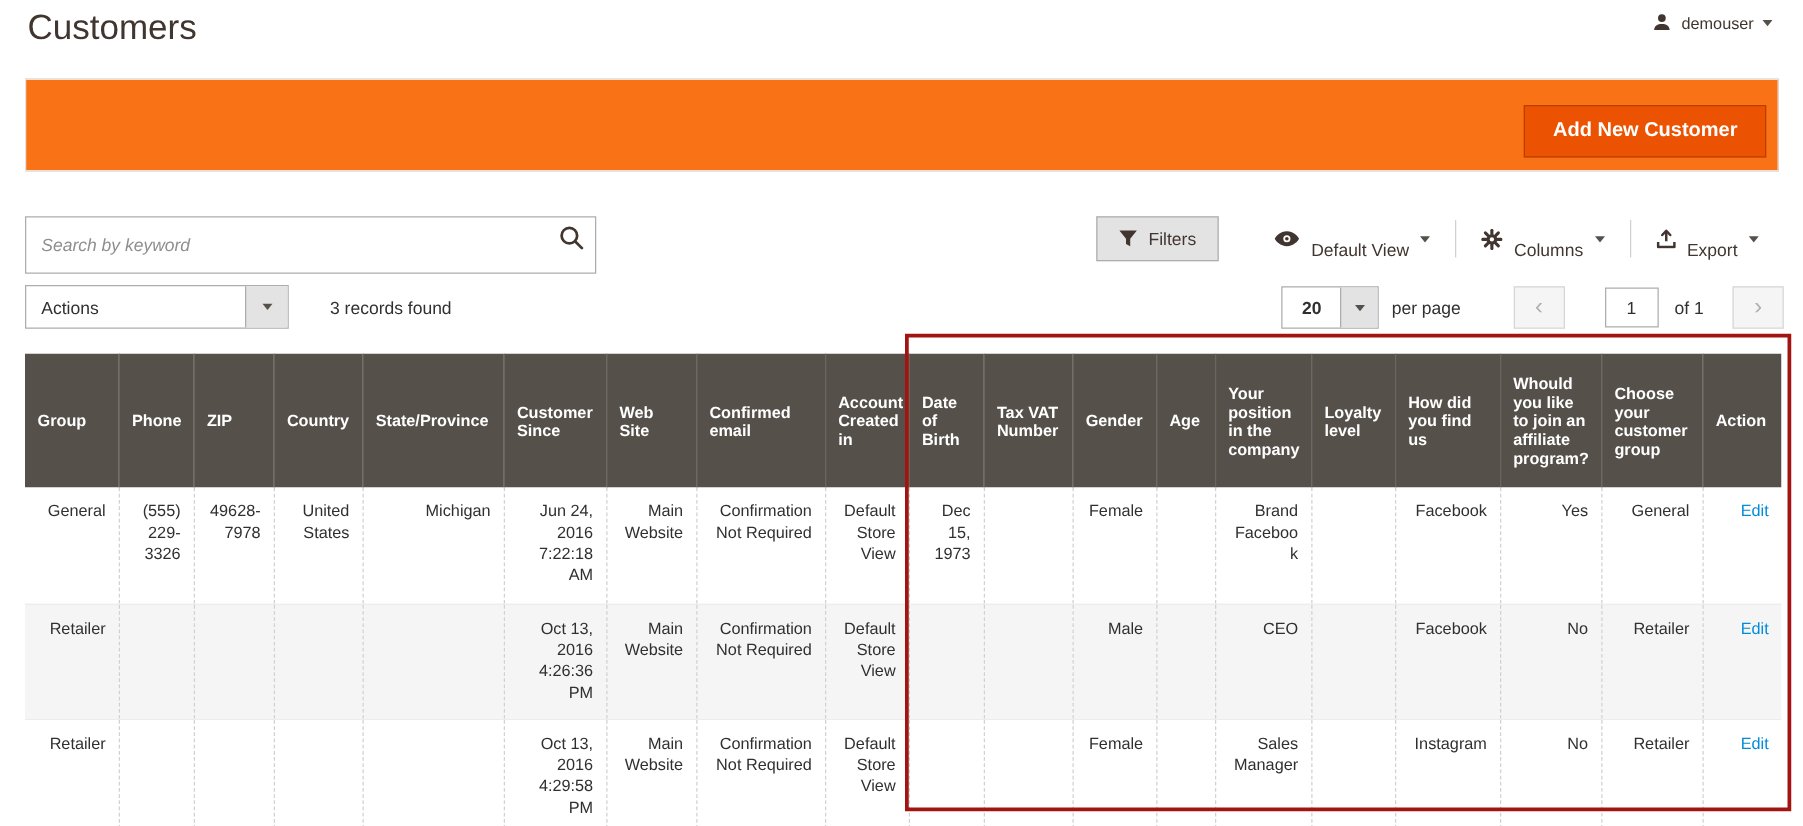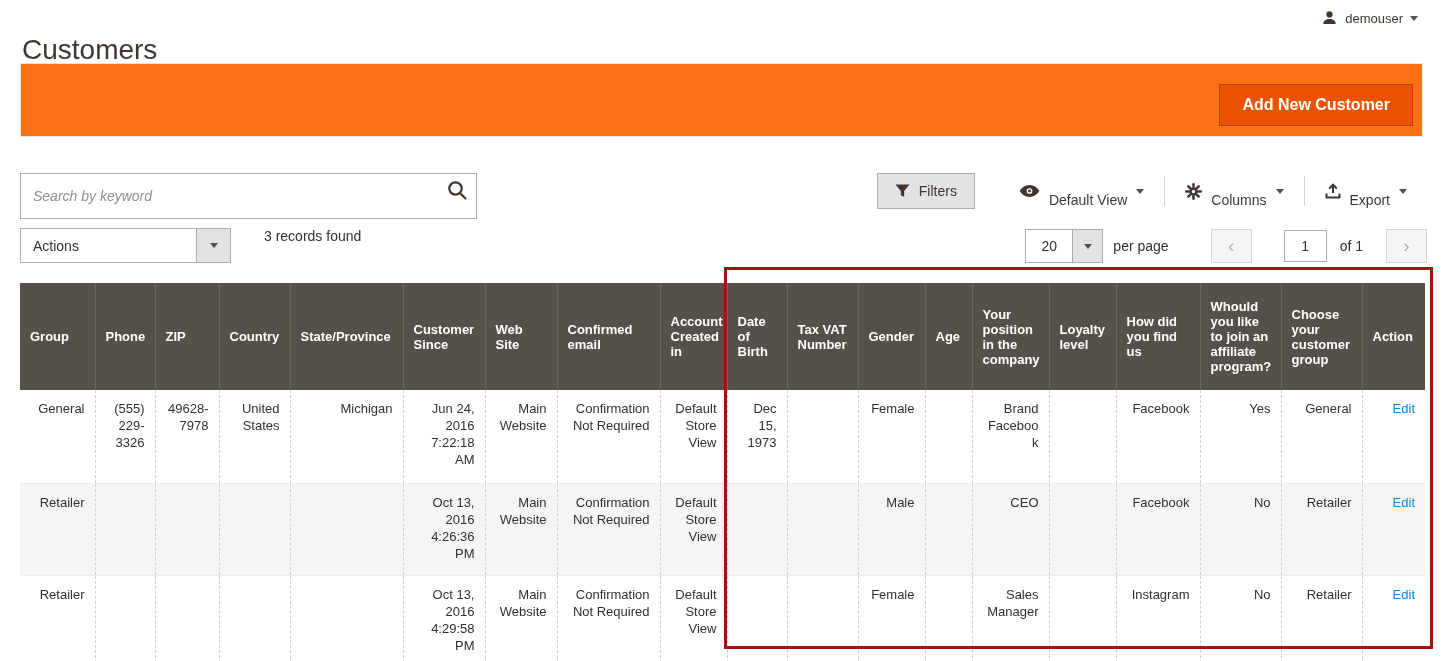--- a/index.html
+++ b/index.html
@@ -2,21 +2,21 @@
 <html><head>
 <meta charset="utf-8">
 <style>
   * { margin:0; padding:0; box-sizing:border-box; }
   html,body { background:#fff; }
   .page {
     position:relative; width:1442px; height:661px; overflow:hidden;
     background:#fff; font-family:"Liberation Sans", sans-serif; color:#303030;
   }
   
-  .page-title { position:absolute; top:6px; left:22px; font-size:28px; font-weight:400; color:#41362f;margin-top:28px; }
+  .page-title { position:absolute; top:6px; left:22px; font-size:28px; font-weight:400; color:#41362f; }
   .user-menu { position:absolute; top:10px; right:24px; display:flex; align-items:center; gap:7px; cursor:pointer; }
   .user-menu .uname { font-size:13px; color:#41362f; }
   .caret { width:0; height:0; border-left:4px solid transparent; border-right:4px solid transparent; border-top:5px solid #55504a; display:inline-block; }
   
   .band { position:absolute; top:63px; left:20px; right:19px; height:74px; background:#f97316; border:1px solid #e3e3e3; }
   .add-btn {
     position:absolute; top:20px; right:9px; height:42px; padding:0 22px;
     background:#eb5202; color:#fff; border:1px solid #b84002;
     font-size:16px; font-weight:700; font-family:"Liberation Sans", sans-serif; cursor:pointer;
   }
@@ -34,28 +34,28 @@
     display:flex; align-items:center; gap:9px; height:36px; padding:0 17px;
     background:#e3e3e3; border:1px solid #adadad; cursor:pointer;
     font-size:14px; font-weight:400; color:#41362f; font-family:"Liberation Sans", sans-serif;
   }
   .tb-group { display:flex; align-items:center; gap:9px; padding:0 20px; height:30px; cursor:pointer; }
   .tb-group.divided { border-left:1px solid #d1d1d1;text-align:center; }
   .tb-group .tb-label { font-size:14px; color:#41362f;margin-top:17px; }
   .filters-gap { width:24px; }
   
   .controls-row { position:absolute; top:228px; left:20px; right:15px; height:36px; }
-  .left-controls { position:absolute; left:0; top:0; display:flex; align-items:flex-start; }
+  .left-controls { position:absolute; left:0; top:0; display:flex; align-items:center; }
   .actions-select { display:flex; width:211px; height:35px; border:1px solid #adadad; background:#fff; cursor:pointer; }
   .actions-select .sel-label { flex:1; display:flex; align-items:center; padding-left:12px; font-size:14px; color:#303030; }
   .sel-caret { width:34px; display:flex; align-items:center; justify-content:center; background:#e3e3e3; border-left:1px solid #adadad; }
   .records { margin-left:33px; font-size:14px; color:#303030; }
   .right-controls { position:absolute; right:0; top:0; display:flex; align-items:center; height:36px; }
   .perpage-select { display:flex; width:78px; height:34px; border:1px solid #adadad; background:#fff; cursor:pointer; }
-  .perpage-select .sel-label { flex:1; display:flex; align-items:center; justify-content:center; font-size:14px; }
+  .perpage-select .sel-label { flex:1; display:flex; align-items:center; justify-content:center; font-size:14px;font-weight:bold; }
   .perpage-select .sel-caret { width:30px; }
   .perpage-label { margin:0 42px 0 10px; font-size:14px; }
   .pager-btn {
     width:41px; height:34px; background:#f5f5f5; border:1px solid #d6d6d6;
     color:#b0b0b0; font-size:19px; line-height:30px; cursor:default; font-family:"Liberation Sans", sans-serif;
   }
   .page-input { width:43px; height:32px; margin:0 13px 0 32px; border:1px solid #adadad; text-align:center; font-size:14px; font-family:"Liberation Sans", sans-serif; color:#303030; }
   .of-total { font-size:14px; margin-right:23px; }
   
   .grid-wrap { position:absolute; top:283px; left:20px; }

